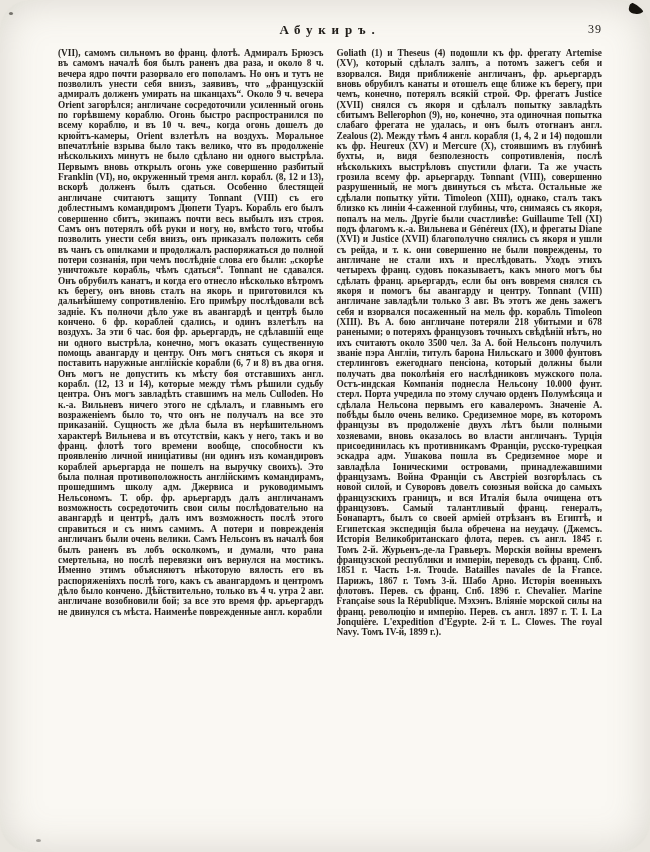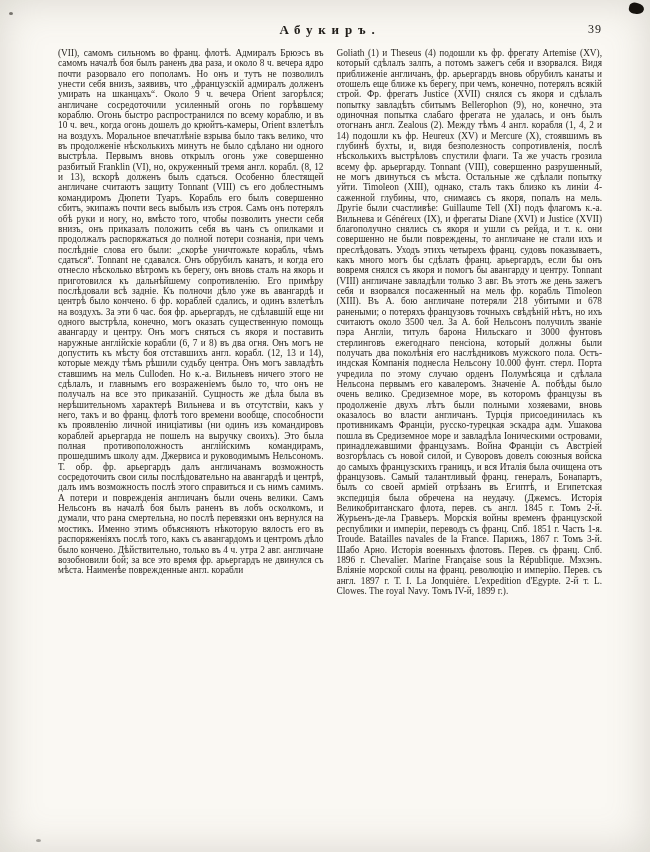--- a/index.html
+++ b/index.html
@@ -10,20 +10,21 @@
   }
   .page {
     position: relative;
     width: 650px;
     height: 852px;
     background: #faf8f3;
     color: #1c1a17;
     padding: 22px 48px 12px 58px;
     overflow: hidden;
     box-shadow: inset 0 0 40px rgba(120,110,95,0.25);
+    border-radius: 30px;
   }
   .running-head {
     position: relative;
     height: 18px;
     margin-bottom: 8px;
   }
   .running-head .title {
     display: block;
     text-align: center;
     font-size: 13px;
@@ -37,20 +38,21 @@
     top: 0;
     font-size: 12px;
     font-weight: normal;
     letter-spacing: 1px;
   }
   .columns {
     display: flex;
     gap: 13px;
     height: 790px;
     overflow: hidden;
+    font-weight: bold;
   }
   .col {
     flex: 1 1 0;
     font-size: 9.3px;
     line-height: 10.35px;
     text-align: justify;
     text-justify: inter-word;
     color: #221f1b;
     word-spacing: 0.2px;
     overflow: hidden;

